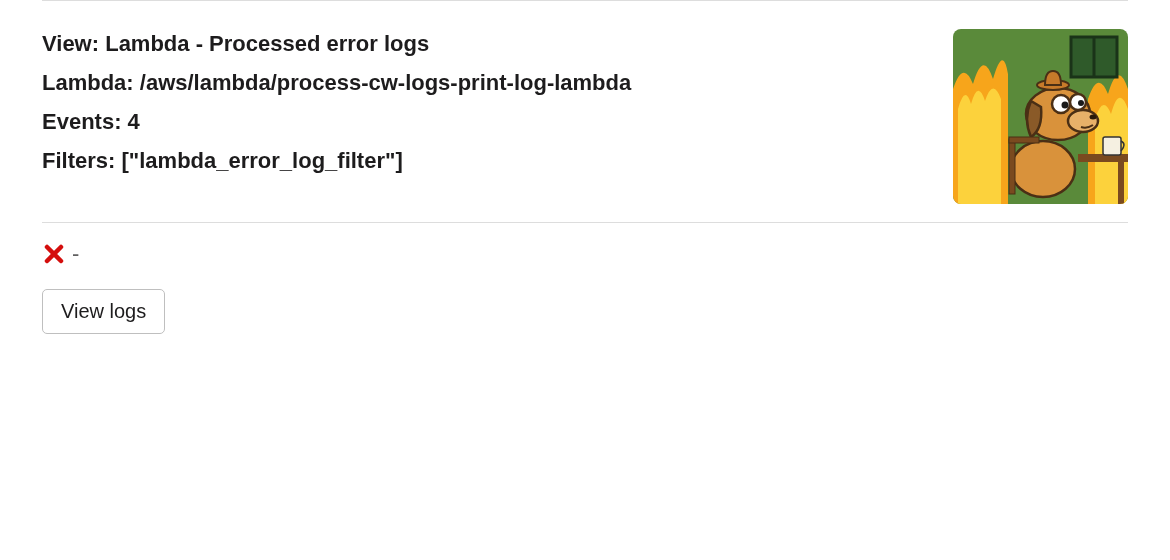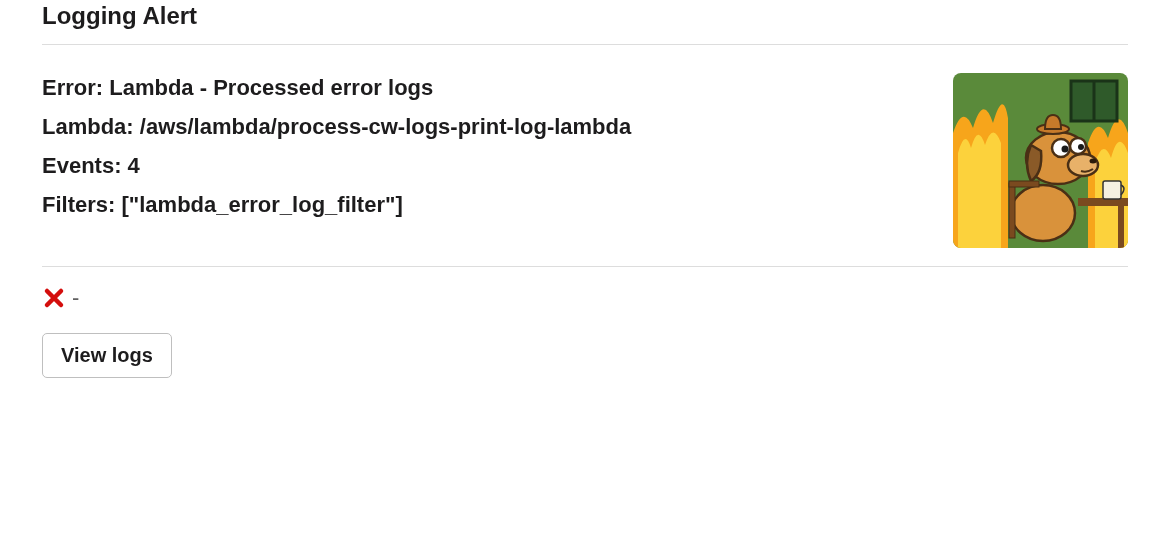--- a/index.html
+++ b/index.html
@@ -85,40 +85,37 @@
     .button-row {
       padding-top: 0px;
     }
     .view-logs-btn {
       display: inline-block;
       background: #ffffff;
       border: 1px solid #bfbfbf;
       border-radius: 5px;
       padding: 10px 18px;
       font-size: 20px;
-      font-weight: 700;
+      font-weight: 400;
       color: #1d1c1d;
       cursor: pointer;
       font-family: inherit;
     }
   </style>
 </head>
 <body>
 
 <div class="container">
-  <div class="header">
-    <span>Logging Alert</span>
-  </div>
 
   <hr class="divider">
 
   <div class="details-section">
     <div class="details-list">
       <div class="detail-row">
-        <span class="detail-label">Error:</span>
+        <span class="detail-label">View:</span>
         <span class="detail-value">Lambda - Processed error logs</span>
       </div>
       <div class="detail-row">
         <span class="detail-label">Lambda:</span>
         <span class="detail-value">/aws/lambda/process-cw-logs-print-log-lambda</span>
       </div>
       <div class="detail-row">
         <span class="detail-label">Events:</span>
         <span class="detail-value">4</span>
       </div>

